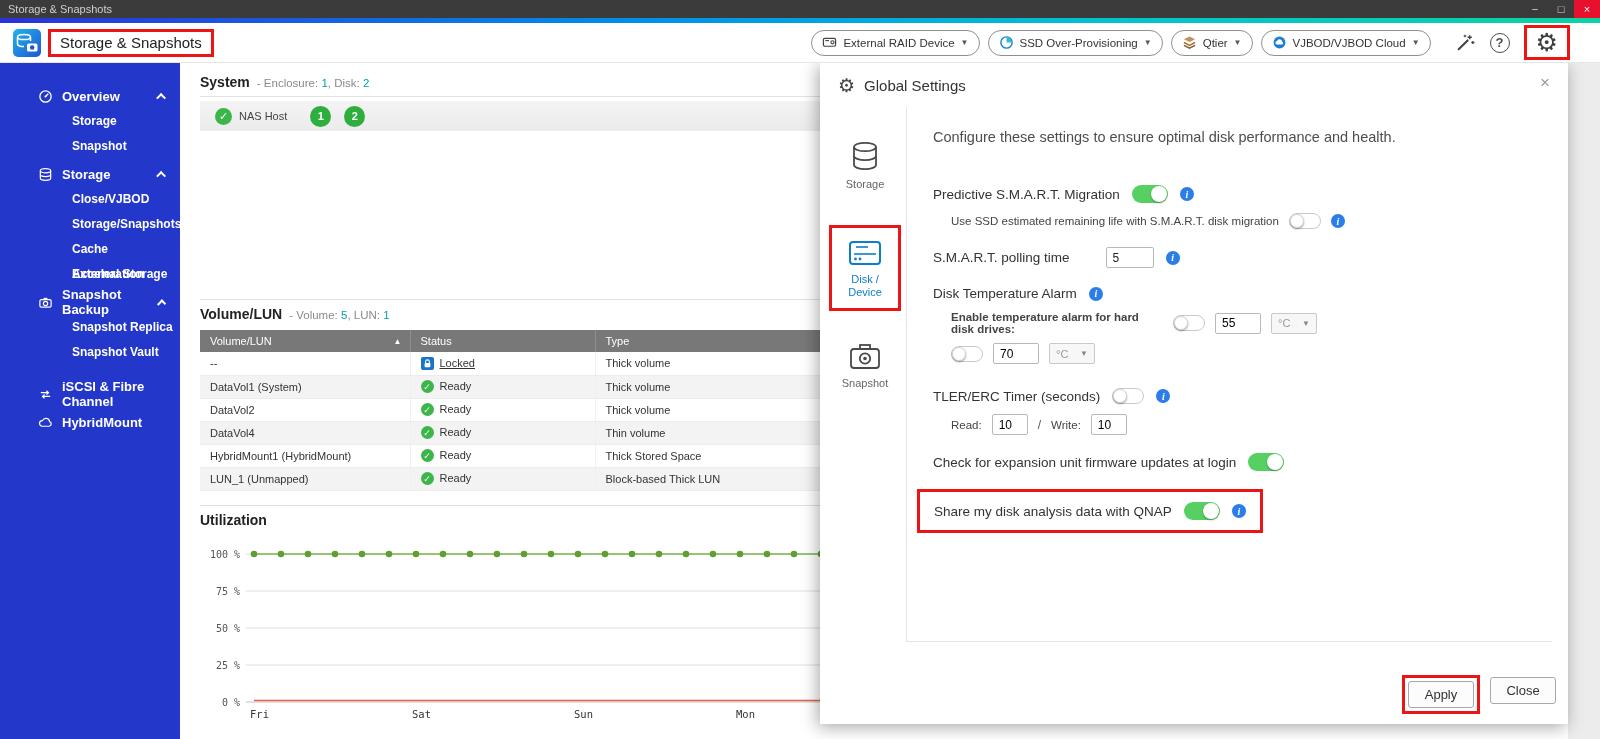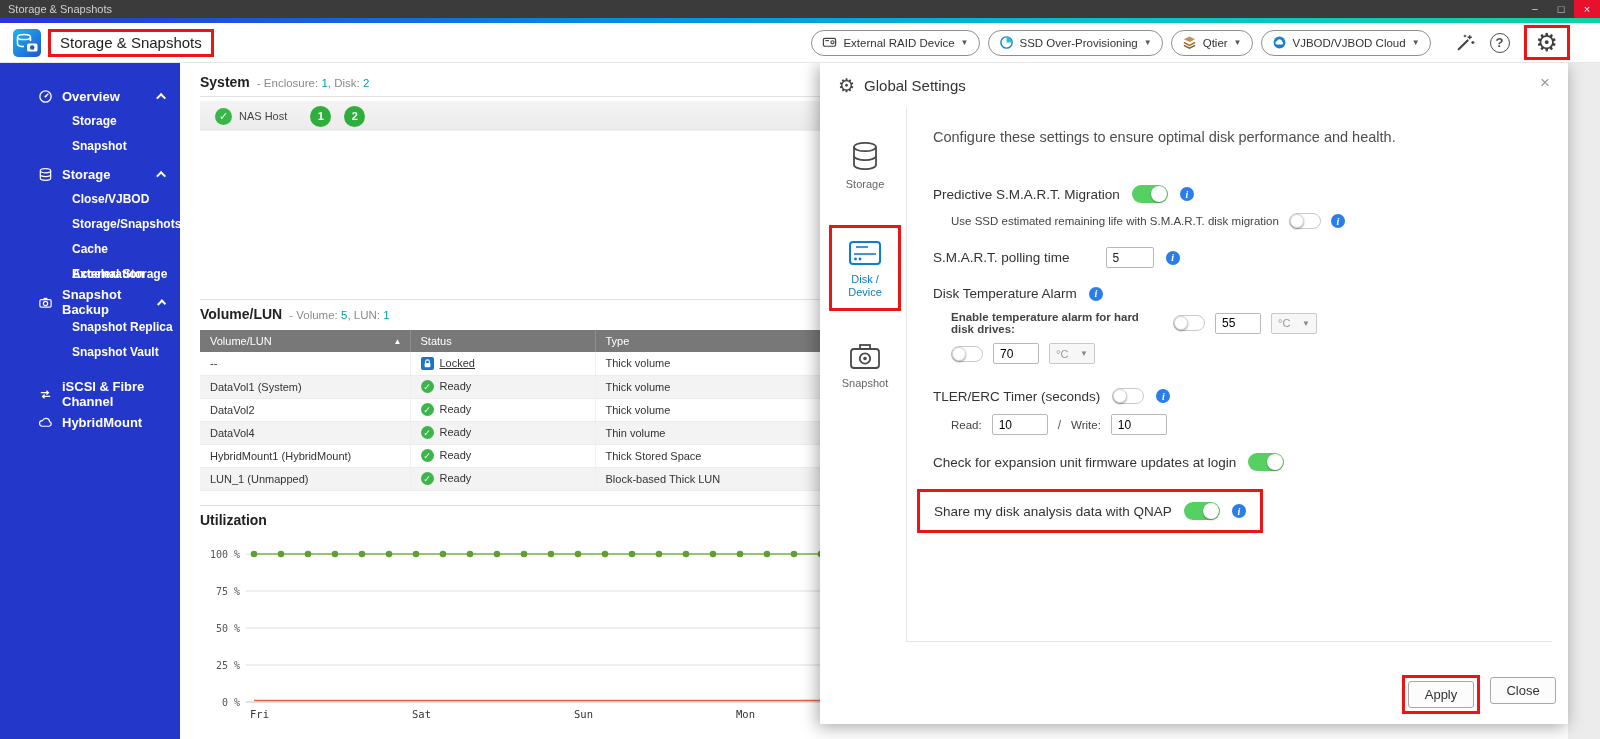--- a/index.html
+++ b/index.html
@@ -116,21 +116,21 @@
   .toggle.on .knob { right:1px; }
   .toggle.off { background:#fff; border:1px solid #c9c9c9; }
   .toggle.off .knob { left:0; top:0; border:1px solid #d5d5d5; }
 
   .info { width:14px; height:14px; border-radius:50%; background:#2b7de9; color:#fff; font-size:10px;
     font-weight:bold; font-style:italic; display:flex; align-items:center; justify-content:center;
     flex:0 0 auto; cursor:pointer; font-family:"Liberation Serif", serif; }
 
   .tin { height:21px; border:1px solid #b9b9b9; border-radius:2px; font-size:12px; color:#222;
     padding:0 6px; font-family:"Liberation Sans", sans-serif; }
-  .tin.w48{width:48px} .tin.w46{width:46px} .tin.w40{width:56px}
+  .tin.w48{width:48px} .tin.w46{width:46px} .tin.w40{width:36px}
   .tin.dim { color:#000000; }
   .unit-dd { width:46px; height:21px; border:1px solid #c9c9c9; border-radius:2px; background:#f7f7f7;
     display:flex; align-items:center; justify-content:space-between; padding:0 6px; font-size:11px;
     color:#9a9a9a; cursor:pointer; }
   .unit-dd .caret { font-size:8px; color:#888; }
   .slash { color:#555; font-size:12px; }
 
   .red-box-share { margin-top:18px; margin-left:-16px; padding:10px 14px; display:inline-flex;
     align-items:center; gap:12px; font-size:13.5px; color:#333; }
 

